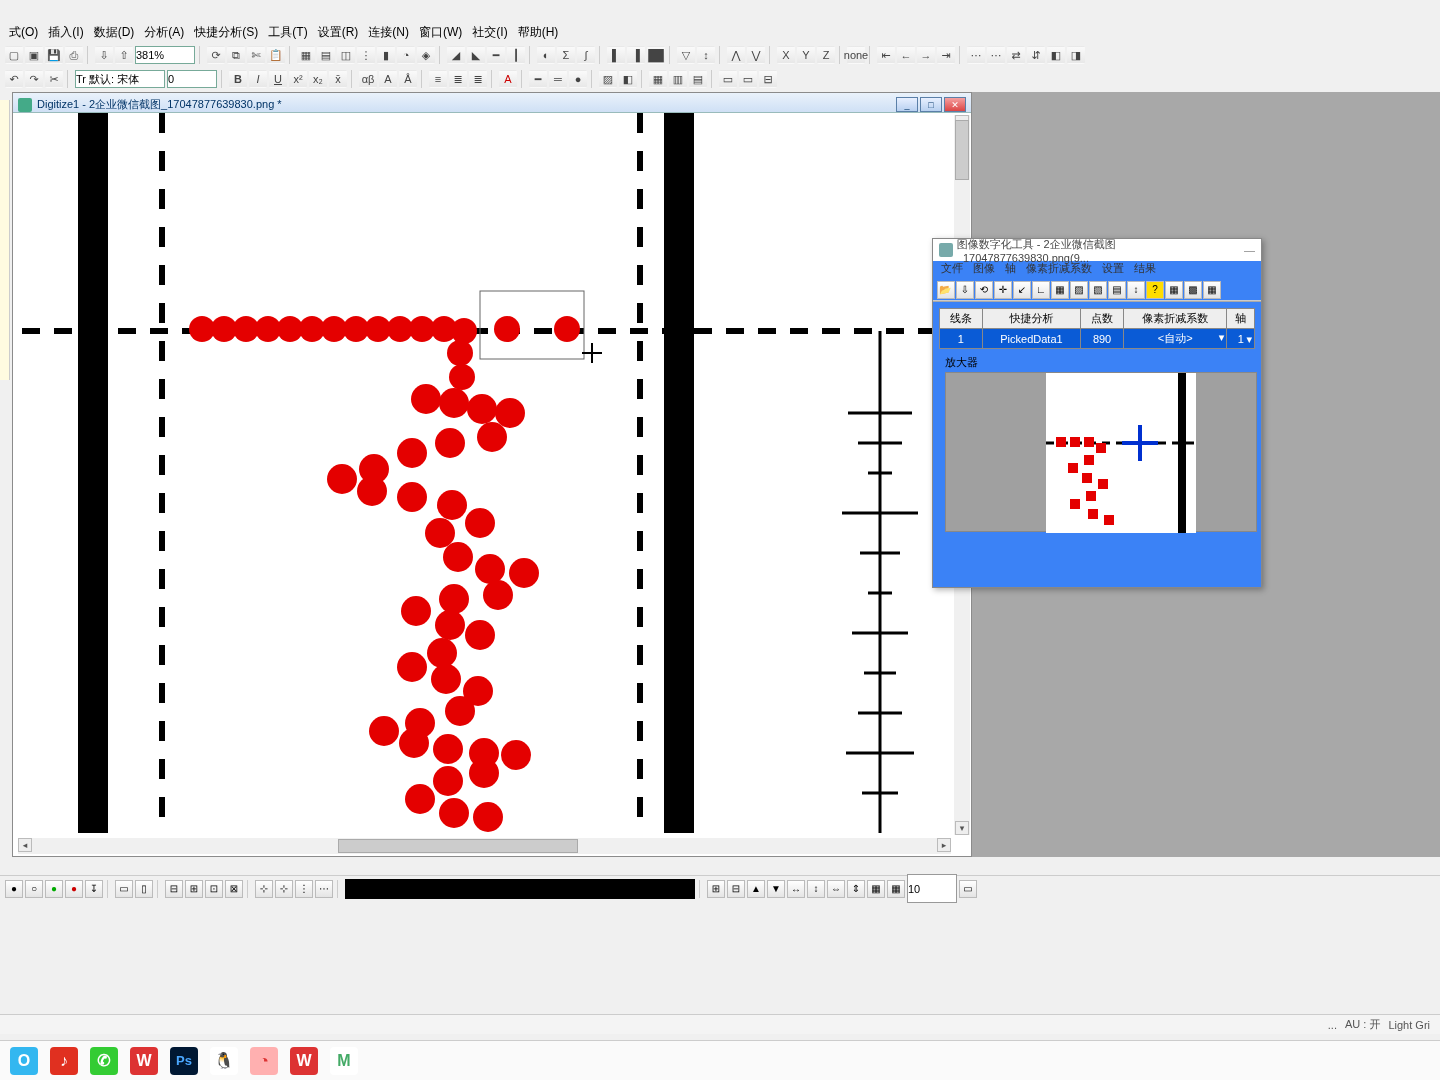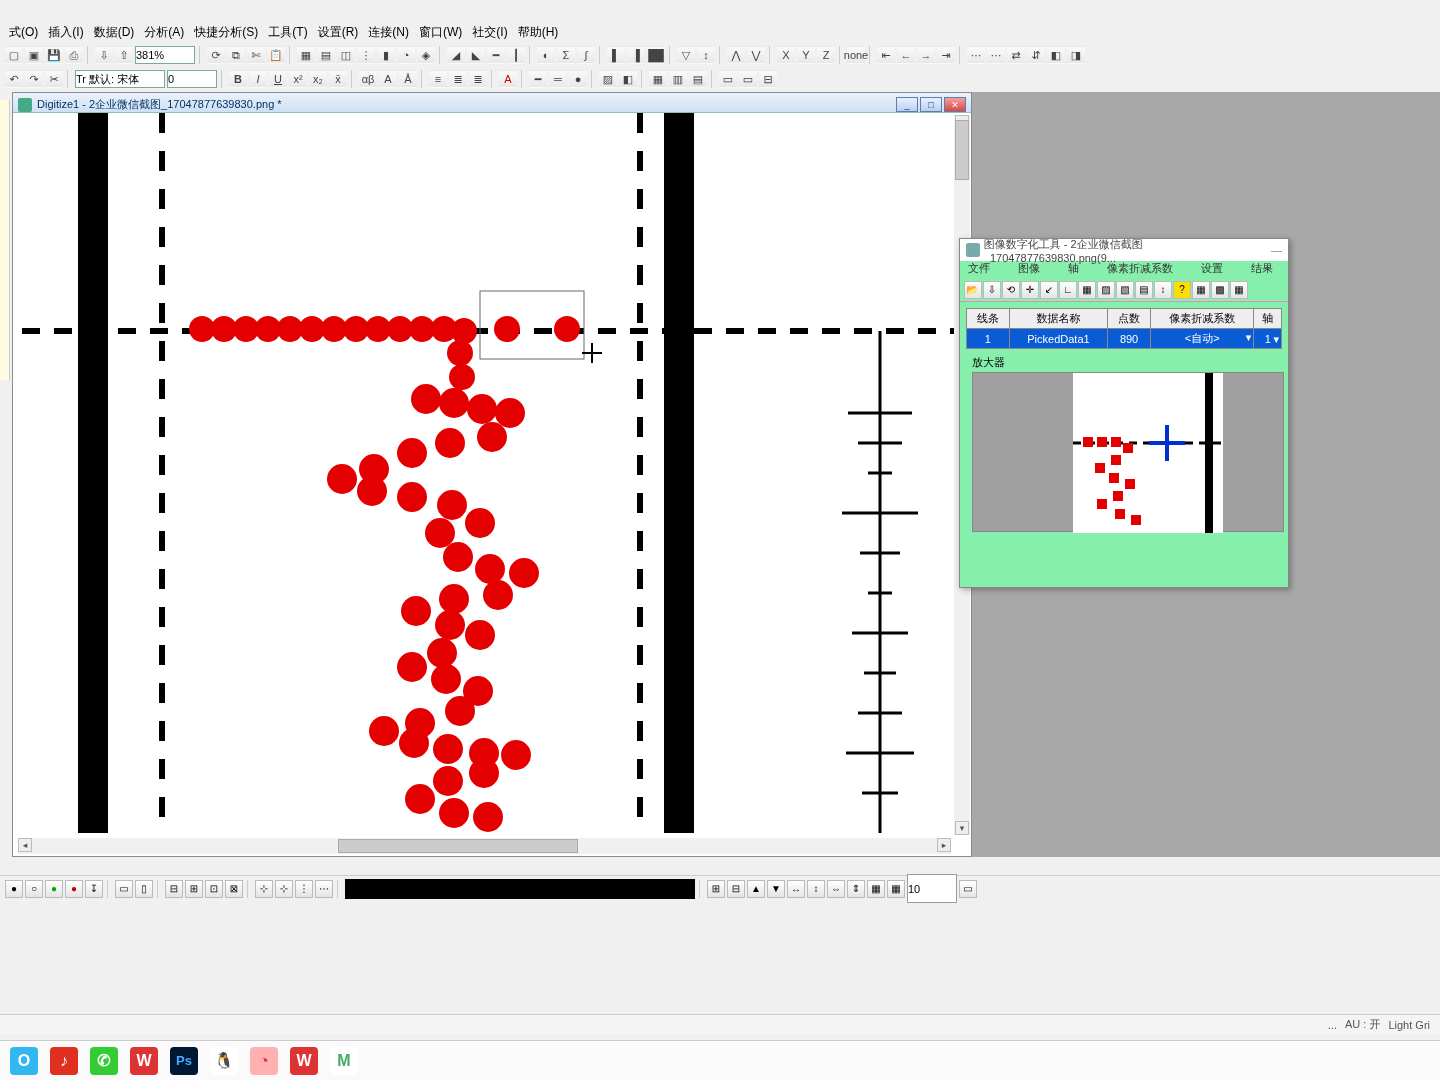--- a/index.html
+++ b/index.html
@@ -35,24 +35,24 @@
 .scrollbar-h .thumb { position:absolute; left:320px; top:1px; height:14px; width:240px; background:#ccc; border:1px solid #aaa; }
 .scroll-arrow { position:absolute; width:14px; height:14px; font-size:9px; color:#555; display:flex; align-items:center; justify-content:center; border:1px solid #bbb; background:#eee; }
 
 
 .canvas-area svg { width:100%; height:100%; }
 
 
 .rightgray { position:absolute; top:92px; left:972px; width:468px; height:765px; background:#a8a8a8; }
 
 
-.dlg { position:absolute; top:238px; left:932px; width:330px; height:350px; background:#86efac; border:1px solid #888; box-shadow:2px 2px 6px rgba(0,0,0,.3);margin-left:27px; }
+.dlg { position:absolute; top:238px; left:932px; width:330px; height:350px; background:#3b82f6; border:1px solid #888; box-shadow:2px 2px 6px rgba(0,0,0,.3); }
 .dlg-title { height:22px; background:#fff; display:flex; align-items:center; padding:0 6px; font-size:11px; color:#444; }
 .dlg-title .ico { width:14px; height:14px; background:#7aa; margin-right:4px; border-radius:2px; }
-.dlg-menu { height:18px; display:flex; gap:28px; padding:0 8px; font-size:11px; color:#333; }
+.dlg-menu { height:18px; display:flex; gap:10px; padding:0 8px; font-size:11px; color:#333; }
 .dlg-tb { height:22px; display:flex; gap:1px; padding:2px 4px; align-items:center; border-bottom:1px solid #ccc; }
 .dlg-tb-ico { width:18px; height:18px; border:1px solid #bbb; background:linear-gradient(#fff,#e4e4e4); font-size:10px; display:flex; align-items:center; justify-content:center; cursor:pointer; }
 .dlg-tabs { height:20px; display:flex; padding-left:4px; align-items:flex-end; }
 .dlg-tab { padding:2px 10px; font-size:11px; border:1px solid #aaa; background:#ddd; cursor:pointer; border-bottom:none; }
 .dlg-tab.active { background:#fff; border-bottom:1px solid #fff; position:relative; top:1px; }
 .dlg-body { border-top:1px solid #aaa; padding:6px; }
 
 .dlg-table { width:100%; border-collapse:collapse; font-size:11px; }
 .dlg-table th { border:1px solid #888; background:#eee; padding:2px 4px; font-weight:normal; }
 .dlg-table td { border:1px solid #888; padding:2px 4px; text-align:center; }
@@ -343,21 +343,21 @@
     <div class="dlg-tb-ico" style="background:#fd0">?</div>
     <div class="dlg-tb-ico">▦</div>
     <div class="dlg-tb-ico">▩</div>
     <div class="dlg-tb-ico">▦</div>
   </div>
   <div class="dlg-body">
     <table class="dlg-table">
       <tbody>
           <tr>
         <th>线条</th>
-        <th>数据名称</th>
+        <th>快捷分析</th>
         <th>点数</th>
         <th>像素折减系数</th>
         <th>轴</th>
       </tr>
       <tr class="sel">
         <td>1</td>
         <td>PickedData1</td>
         <td>890</td>
         <td class="cell-dd">&lt;自动&gt;</td>
         <td class="cell-dd">1</td>

